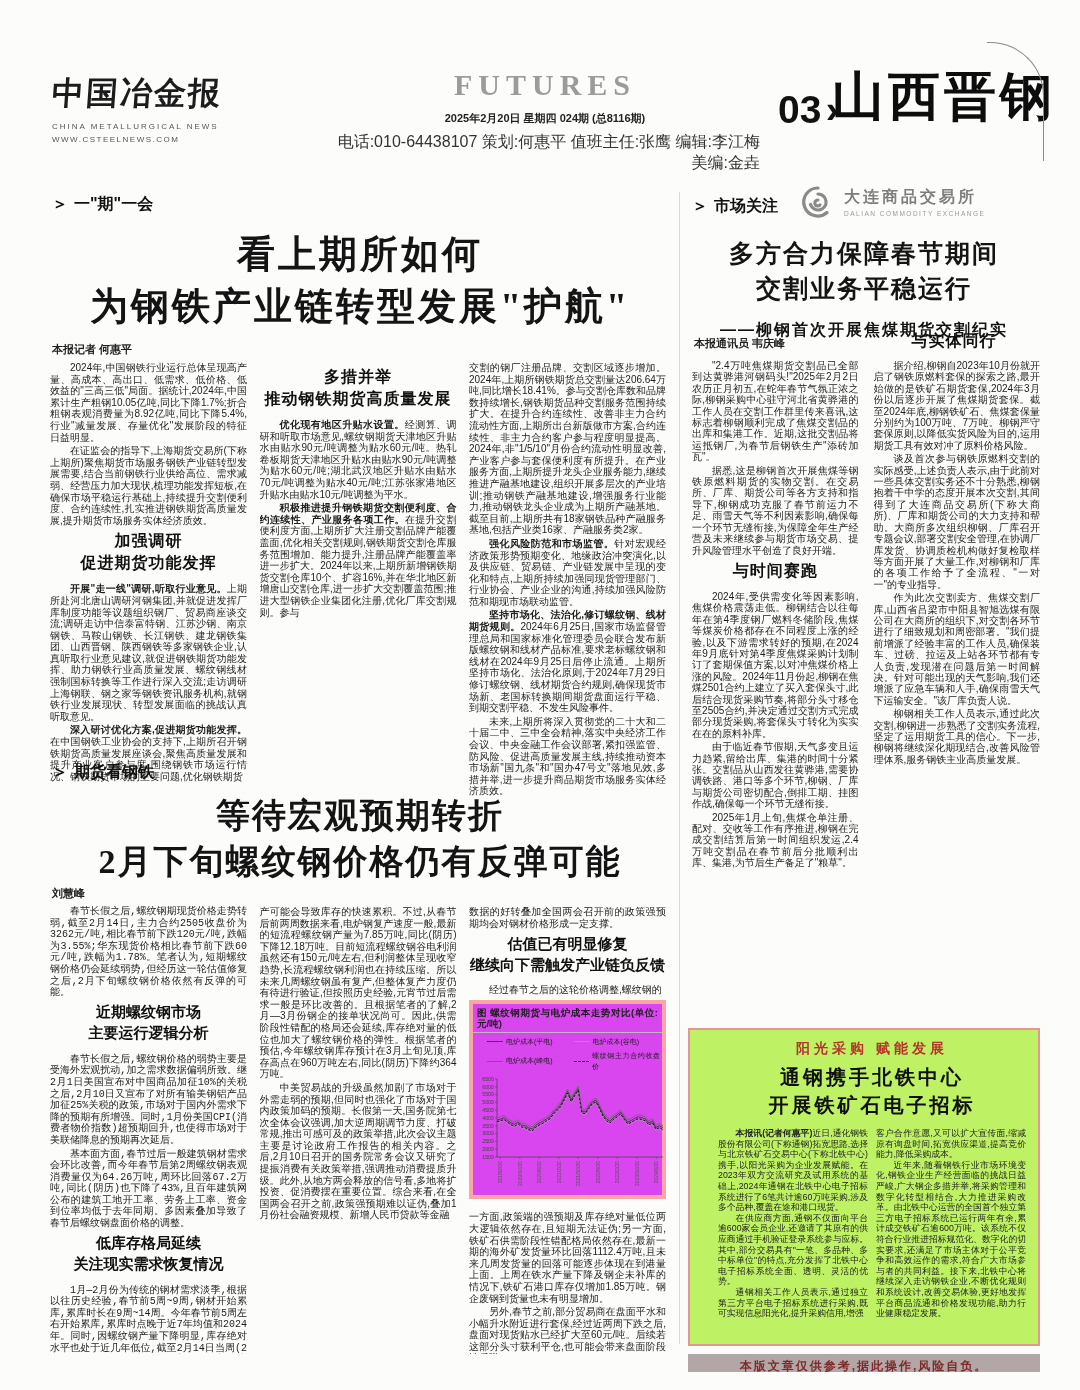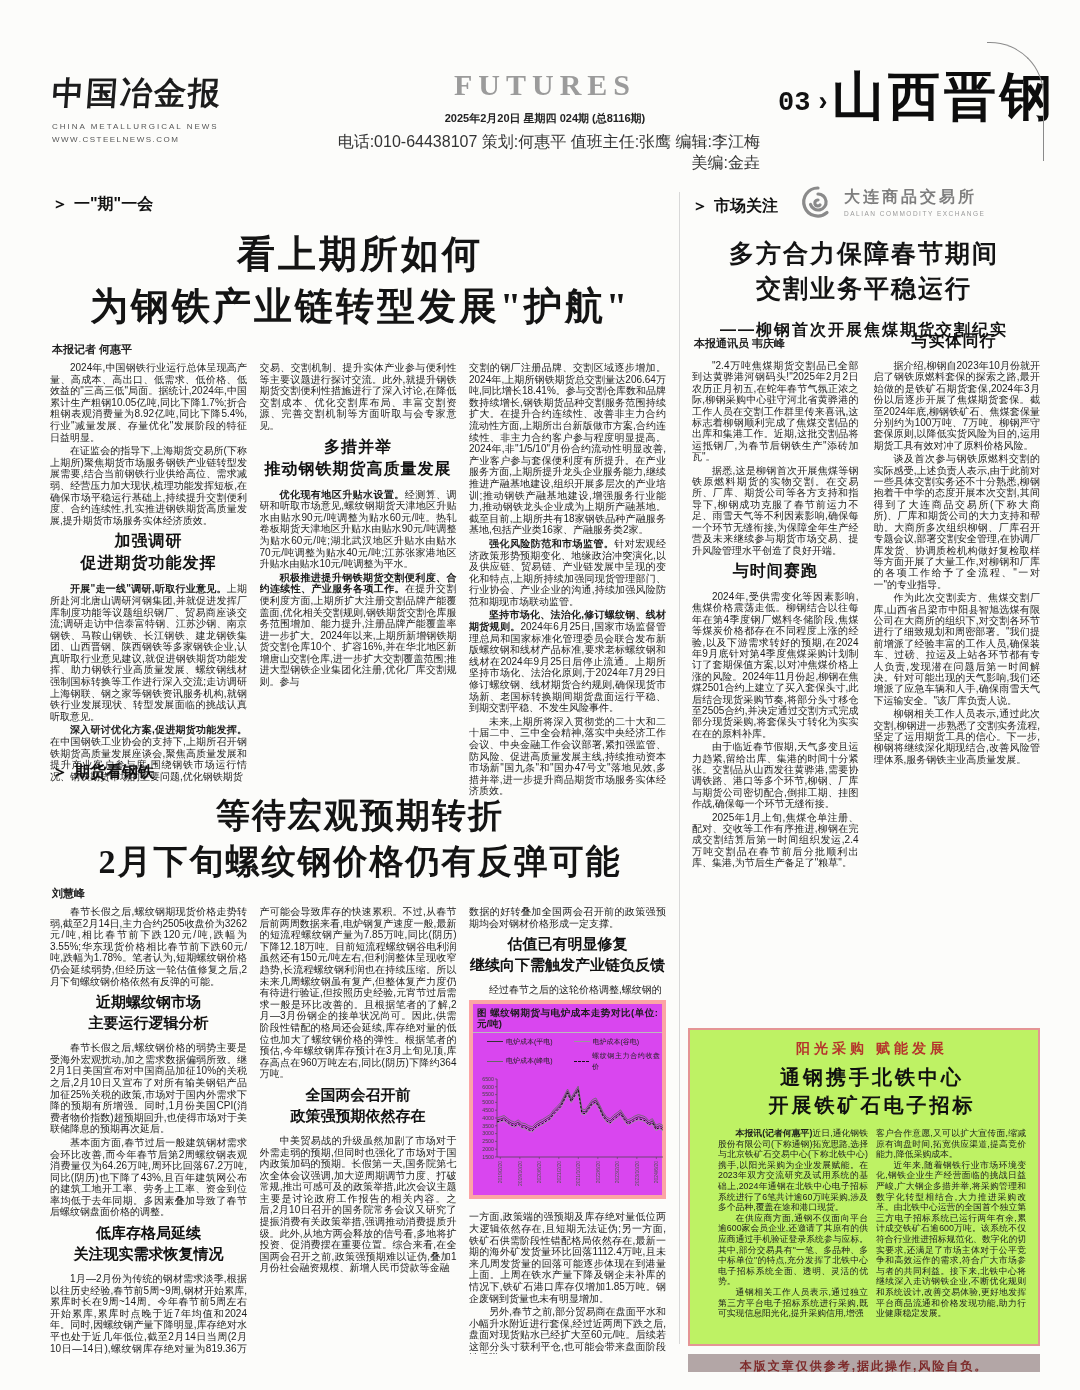--- a/index.html
+++ b/index.html
@@ -10,21 +10,21 @@
     overflow:hidden;
   }
   .abs{position:absolute;}
   
   .brand-name{font-family:"DejaVu Serif",serif;font-weight:900;font-size:32px;letter-spacing:2px;transform:skewX(-4deg);}
   .brand-sub{font-size:8px;letter-spacing:2px;color:#555;margin-top:6px;}
   .brand-url{font-size:8px;letter-spacing:1.5px;color:#555;margin-top:4px;}
   .futures{font-family:"Liberation Serif",serif;font-weight:bold;font-size:30px;letter-spacing:6px;color:#9b9b9b;text-align:center;}
   .dateline{font-size:11px;color:#222;text-align:center;margin-top:9px;font-weight:bold;}
   .staffline{font-size:16px;color:#333;text-align:right;margin-top:6px;}
-  .pageno{font-family:Liberation Mono, monospace;font-weight:bold;font-size:27px;color:#111;}
+  .pageno{font-family:Liberation Sans, sans-serif;font-weight:bold;font-size:39px;color:#111;}
   .section-title{font-family:"DejaVu Serif",serif;font-weight:900;font-size:52px;letter-spacing:4px;color:#0d0d0d;}
   .corner-arc{right:36px;top:42px;width:56px;height:118px;
     border-top:1.5px solid #8a8a8a;border-right:1.5px solid #8a8a8a;border-top-right-radius:54px;}
   
   .kicker{font-size:16px;font-weight:bold;color:#111;}
   .kicker .gt{margin-right:6px;font-family:"Liberation Serif",serif;}
   
   .headline{font-family:"Liberation Serif",serif;font-weight:900;text-align:center;color:#141414;}
   .a1-t{font-size:38px;letter-spacing:3px;line-height:52px;}
   .a2-t{font-size:34px;letter-spacing:2px;line-height:46px;}
@@ -110,21 +110,20 @@
     <p>2024年,中国钢铁行业运行总体呈现高产量、高成本、高出口、低需求、低价格、低效益的"三高三低"局面。据统计,2024年,中国累计生产粗钢10.05亿吨,同比下降1.7%;折合粗钢表观消费量为8.92亿吨,同比下降5.4%,行业"减量发展、存量优化"发展阶段的特征日益明显。</p>
     <p>在证监会的指导下,上海期货交易所(下称上期所)聚焦期货市场服务钢铁产业链转型发展需要,结合当前钢铁行业供给高位、需求减弱、经营压力加大现状,梳理功能发挥短板,在确保市场平稳运行基础上,持续提升交割便利度、合约连续性,扎实推进钢铁期货高质量发展,提升期货市场服务实体经济质效。</p>
     <div class="colhead colhead-lg">
       <span>加强调研</span>
         <span>促进期货功能发挥</span>
     </div>
     <p><b class="lead">开展"走一线"调研,听取行业意见。</b><span>上期所赴河北唐山调研河钢集团,并就促进发挥厂库制度功能等议题组织钢厂、贸易商座谈交流;调研走访中信泰富特钢、江苏沙钢、南京钢铁、马鞍山钢铁、长江钢铁、建龙钢铁集团、山西晋钢、陕西钢铁等多家钢铁企业,认真听取行业意见建议,就促进钢铁期货功能发挥、助力钢铁行业高质量发展、螺纹钢线材强制国标转换等工作进行深入交流;走访调研上海钢联、钢之家等钢铁资讯服务机构,就钢铁行业发展现状、转型发展面临的挑战认真听取意见。</span></p>
     <p><b class="lead">深入研讨优化方案,促进期货功能发挥。</b><span>在中国钢铁工业协会的支持下,上期所召开钢铁期货高质量发展座谈会,聚焦高质量发展和提升产业客户参与度,围绕钢铁市场运行情况、钢铁期货市场的主要问题,优化钢铁期货</span></p>
   </div>
   <div class="col colL" style="height:478px;">
-    <p class="noind">交易、交割机制、提升实体产业参与便利性等主要议题进行探讨交流。此外,就提升钢铁期货交割便利性措施进行了深入讨论,在降低交割成本、优化交割库布局、丰富交割资源、完善交割机制等方面听取与会专家意见。</p>
     <div class="colhead colhead-lg">
       <span>多措并举</span>
         <span>推动钢铁期货高质量发展</span>
     </div>
     <p><b class="lead">优化现有地区升贴水设置。</b><span>经测算、调研和听取市场意见,螺纹钢期货天津地区升贴水由贴水90元/吨调整为贴水60元/吨。热轧卷板期货天津地区升贴水由贴水90元/吨调整为贴水60元/吨;湖北武汉地区升贴水由贴水70元/吨调整为贴水40元/吨;江苏张家港地区升贴水由贴水10元/吨调整为平水。</span></p>
     <p><b class="lead">积极推进提升钢铁期货交割便利度、合约连续性、产业服务各项工作。</b><span>在提升交割便利度方面,上期所扩大注册交割品牌产能覆盖面,优化相关交割规则,钢铁期货交割仓库服务范围增加、能力提升,注册品牌产能覆盖率进一步扩大。2024年以来,上期所新增钢铁期货交割仓库10个、扩容16%,并在华北地区新增唐山交割仓库,进一步扩大交割覆盖范围;推进大型钢铁企业集团化注册,优化厂库交割规则。参与</span></p>
   </div>
   <div class="col colL" style="height:478px;">
     <p class="noind">交割的钢厂注册品牌、交割区域逐步增加。2024年,上期所钢铁期货总交割量达206.64万吨,同比增长18.41%。参与交割仓库数和品牌数持续增长,钢铁期货品种交割服务范围持续扩大。在提升合约连续性、改善非主力合约流动性方面,上期所出台新版做市方案,合约连续性、非主力合约客户参与程度明显提高。2024年,非"1/5/10"月份合约流动性明显改善,产业客户参与套保便利度有所提升。在产业服务方面,上期所提升龙头企业服务能力,继续推进产融基地建设,组织开展多层次的产业培训;推动钢铁产融基地建设,增强服务行业能力,推动钢铁龙头企业成为上期所产融基地。截至目前,上期所共有18家钢铁品种产融服务基地,包括产业类16家、产融服务类2家。</p>
     <p><b class="lead">强化风险防范和市场监管。</b><span>针对宏观经济政策形势预期变化、地缘政治冲突演化,以及供应链、贸易链、产业链发展中呈现的变化和特点,上期所持续加强同现货管理部门、行业协会、产业企业的沟通,持续加强风险防范和期现市场联动监管。</span></p>
@@ -136,41 +135,37 @@
 <div class="abs kicker" style="left:52px;top:762px;">
   <span class="gt">＞</span><span>期货看钢铁</span>
 </div>
 <div class="abs headline a2-t" style="left:50px;top:793px;width:620px;">
   <div>等待宏观预期转折</div>
   <div>2月下旬螺纹钢价格仍有反弹可能</div>
 </div>
 <div class="abs byline" style="left:52px;top:886px;">刘慧峰</div>
 
 <div class="abs cols" style="left:50px;top:906px;width:620px;height:448px;">
-  <div class="col colL" style="height:448px;">
+  <div class="col colL" style="height:448px;font-family:Liberation Mono, monospace;">
     <p>春节长假之后,螺纹钢期现货价格走势转弱,截至2月14日,主力合约2505收盘价为3262元/吨,相比春节前下跌120元/吨,跌幅为3.55%;华东现货价格相比春节前下跌60元/吨,跌幅为1.78%。笔者认为,短期螺纹钢价格仍会延续弱势,但经历这一轮估值修复之后,2月下旬螺纹钢价格依然有反弹的可能。</p>
     <div class="colhead colhead-md">
       <span>近期螺纹钢市场</span>
         <span>主要运行逻辑分析</span>
     </div>
     <p>春节长假之后,螺纹钢价格的弱势主要是受海外宏观扰动,加之需求数据偏弱所致。继2月1日美国宣布对中国商品加征10%的关税之后,2月10日又宣布了对所有输美钢铝产品加征25%关税的政策,市场对于国内外需求下降的预期有所增强。同时,1月份美国CPI(消费者物价指数)超预期回升,也使得市场对于美联储降息的预期再次延后。</p>
     <p>基本面方面,春节过后一般建筑钢材需求会环比改善,而今年春节后第2周螺纹钢表观消费量仅为64.26万吨,周环比回落67.2万吨,同比(阴历)也下降了43%,且百年建筑网公布的建筑工地开工率、劳务上工率、资金到位率均低于去年同期。多因素叠加导致了春节后螺纹钢盘面价格的调整。</p>
     <div class="colhead colhead-md">
       <span>低库存格局延续</span>
         <span>关注现实需求恢复情况</span>
     </div>
     <p>1月—2月份为传统的钢材需求淡季,根据以往历史经验,春节前5周~9周,钢材开始累库,累库时长在9周~14周。今年春节前5周左右开始累库,累库时点晚于近7年均值和2024年。同时,因螺纹钢产量下降明显,库存绝对水平也处于近几年低位,截至2月14日当周(2月10日—14日),螺纹钢库存绝对量为819.36万吨,同比(阴历)下降约457.71万吨。</p>
 
   </div>
   <div class="col colL" style="height:448px;">
     <p class="noind">产可能会导致库存的快速累积。不过,从春节后前两周数据来看,电炉钢复产速度一般,最新的短流程螺纹钢产量为7.85万吨,同比(阴历)下降12.18万吨。目前短流程螺纹钢谷电利润虽然还有150元/吨左右,但利润整体呈现收窄趋势,长流程螺纹钢利润也在持续压缩。所以未来几周螺纹钢虽有复产,但整体复产力度仍有待进行验证,但按照历史经验,元宵节过后需求一般是环比改善的。且根据笔者的了解,2月—3月份钢企的接单状况尚可。因此,供需阶段性错配的格局还会延续,库存绝对量的低位也加大了螺纹钢价格的弹性。根据笔者的预估,今年螺纹钢库存预计在3月上旬见顶,库存高点在960万吨左右,同比(阴历)下降约364万吨。</p>
-    <div class="colhead colhead-md">
-      <span>全国两会召开前</span>
-        <span>政策强预期依然存在</span>
-    </div>
     <p>中美贸易战的升级虽然加剧了市场对于外需走弱的预期,但同时也强化了市场对于国内政策加码的预期。长假第一天,国务院第七次全体会议强调,加大逆周期调节力度、打破常规,推出可感可及的政策举措,此次会议主题主要是讨论政府工作报告的相关内容。之后,2月10日召开的国务院常务会议又研究了提振消费有关政策举措,强调推动消费提质升级。此外,从地方两会释放的信号看,多地将扩投资、促消费摆在重要位置。综合来看,在全国两会召开之前,政策强预期难以证伪,叠加1月份社会融资规模、新增人民币贷款等金融</p>
   </div>
   <div class="col colL" style="height:448px;">
     <p class="noind">数据的好转叠加全国两会召开前的政策强预期均会对钢材价格形成一定支撑。</p>
     <div class="colhead colhead-md">
       <span>估值已有明显修复</span>
         <span>继续向下需触发产业链负反馈</span>
     </div>
     <p>经过春节之后的这轮价格调整,螺纹钢的</p>
 

